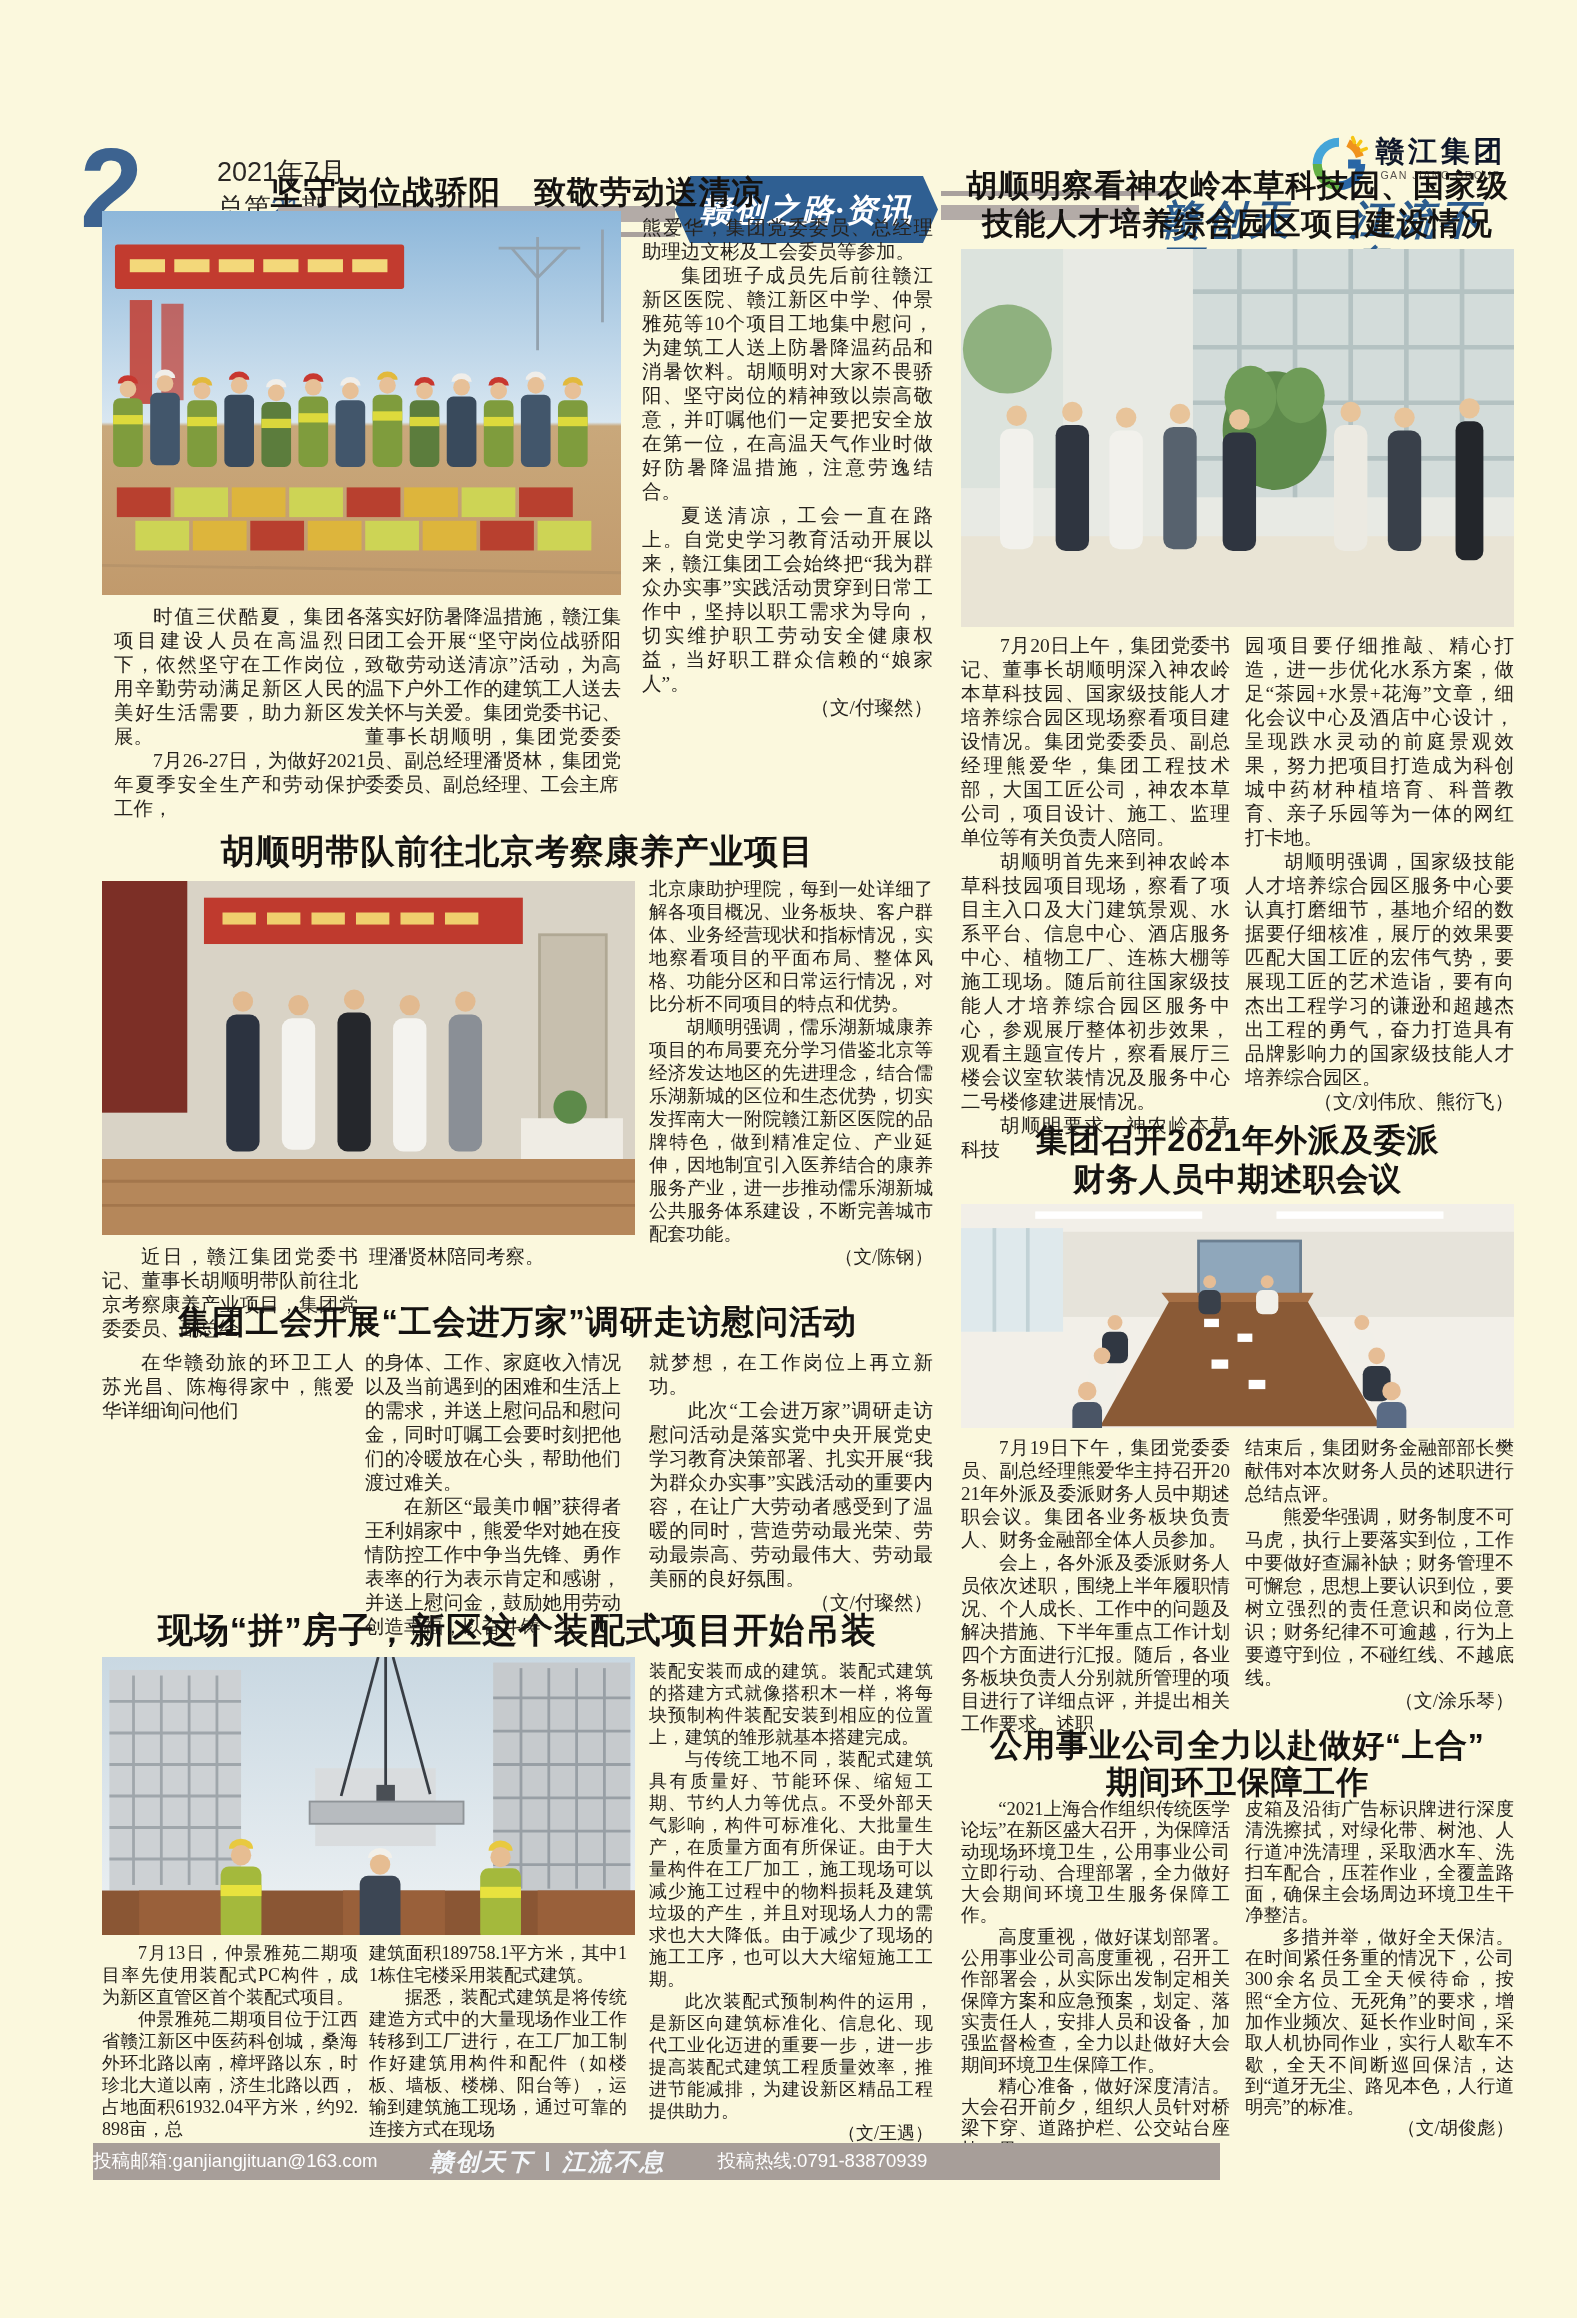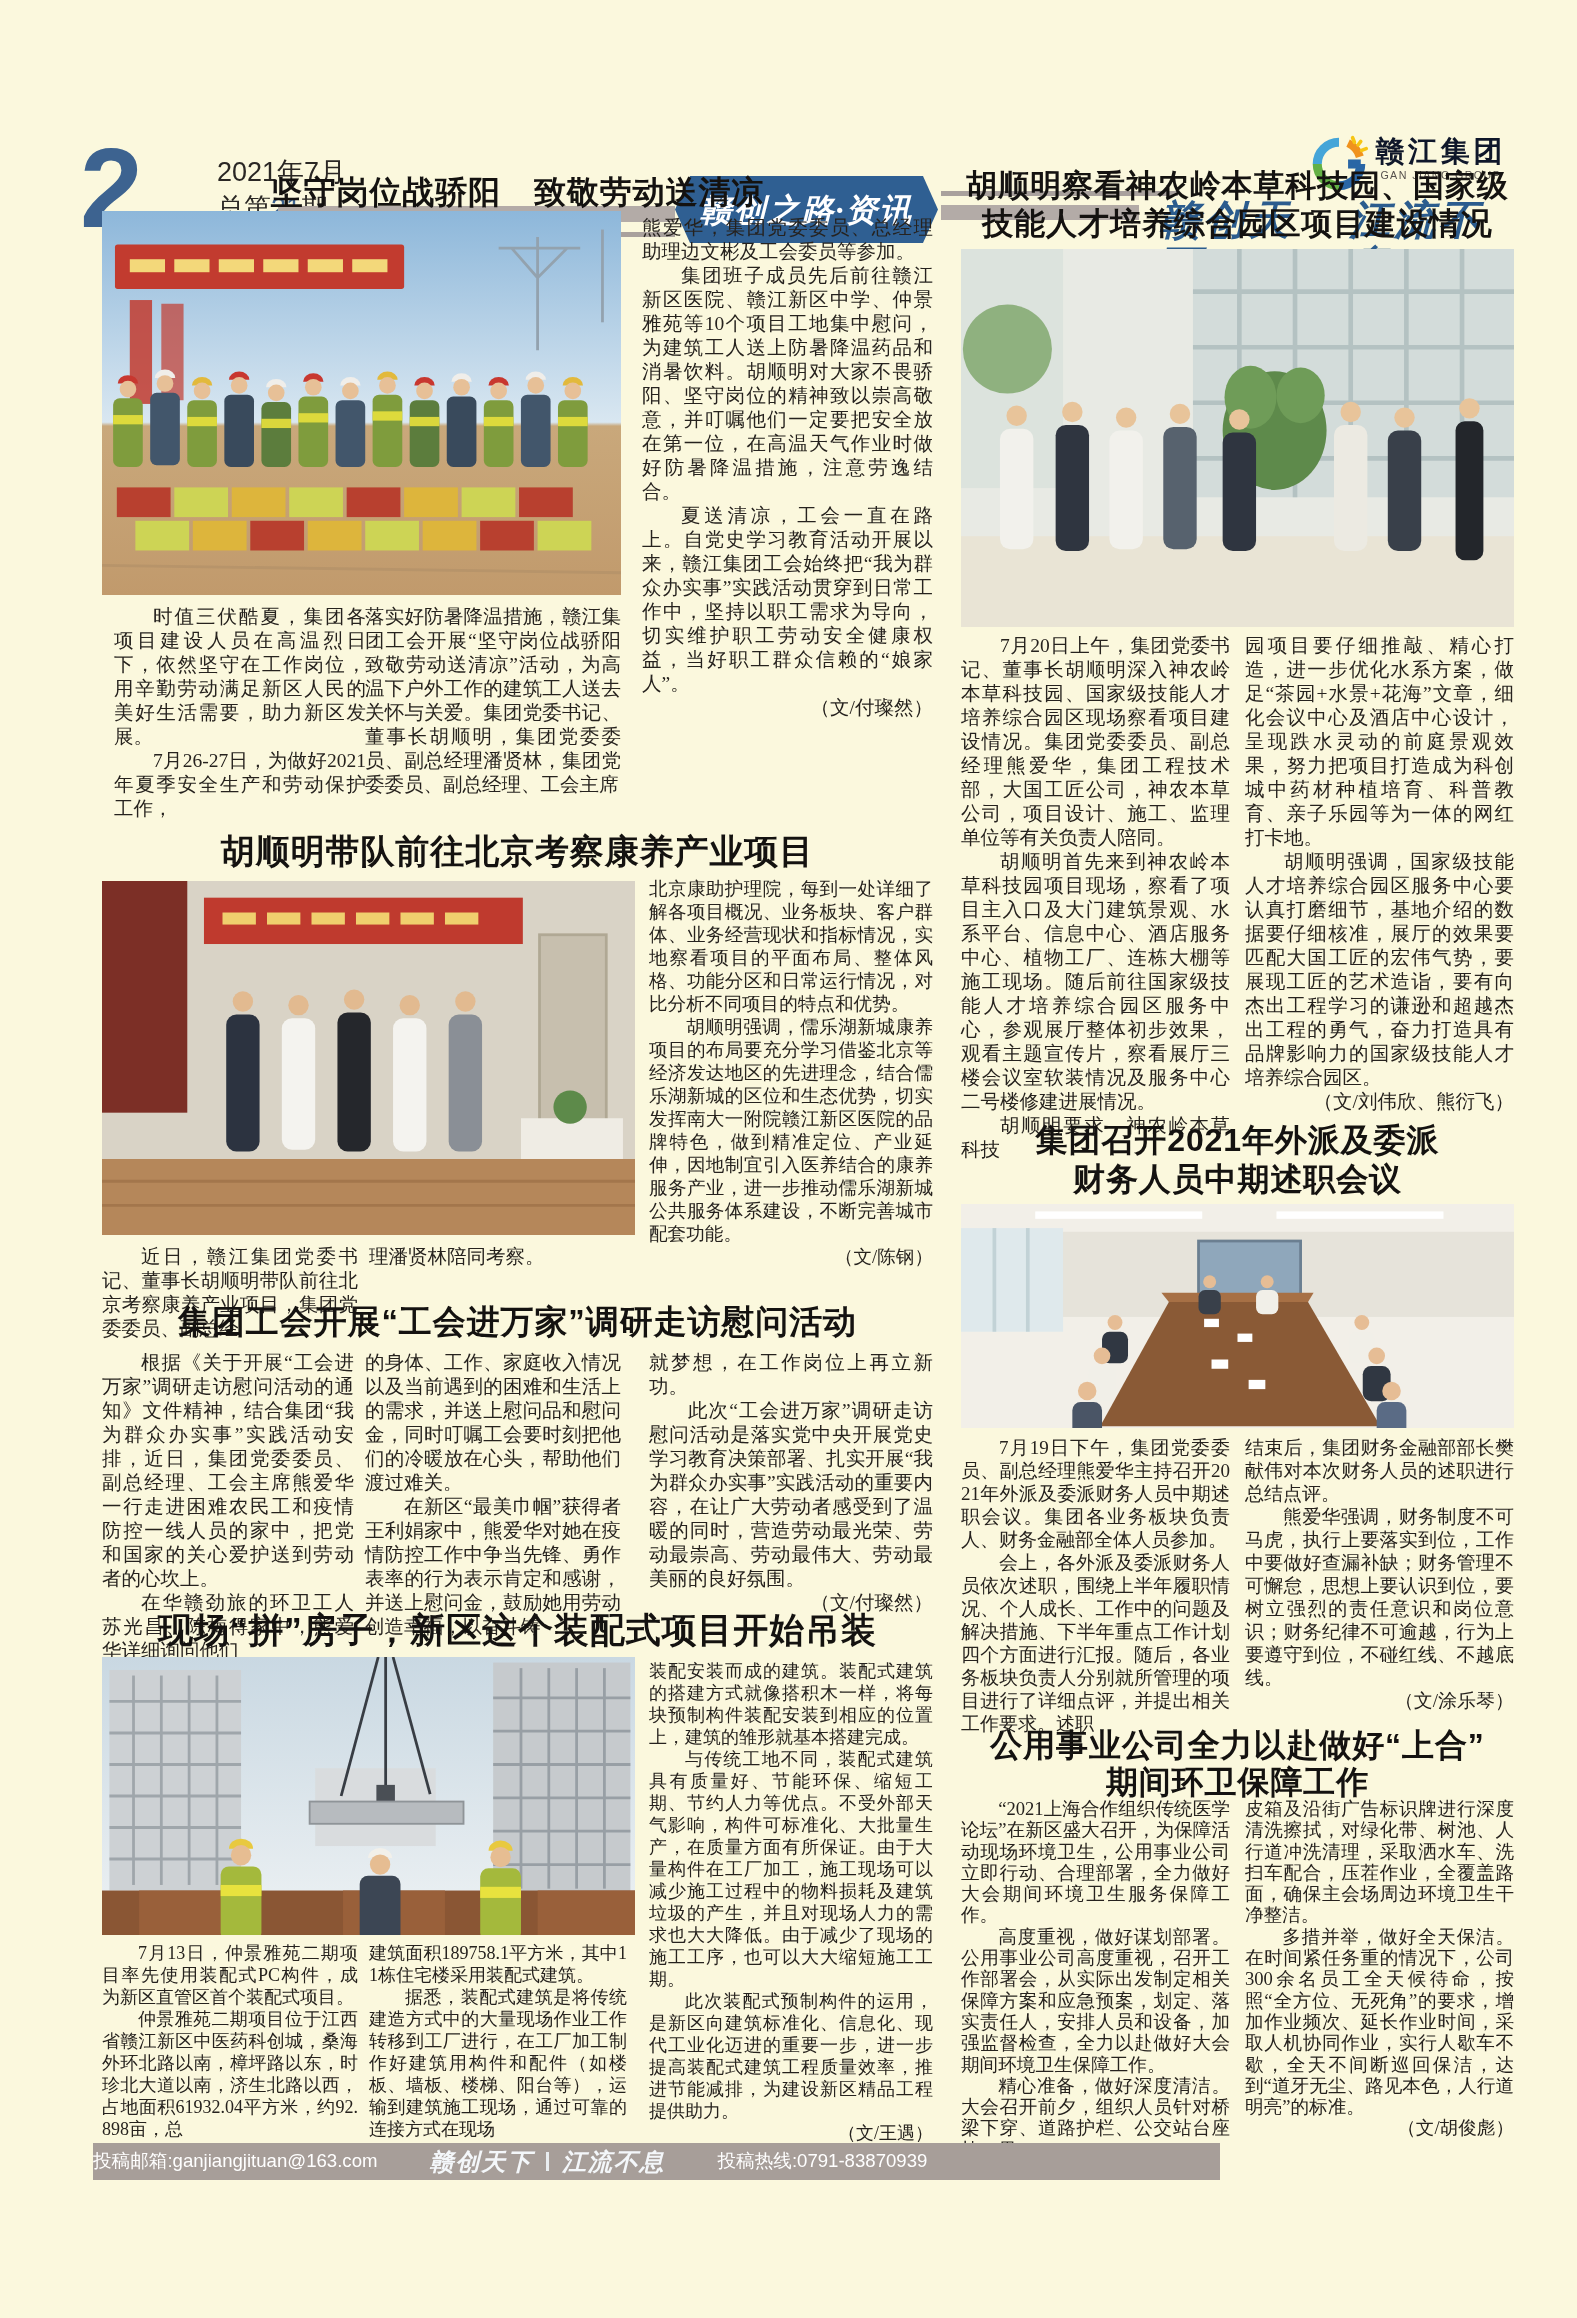--- a/index.html
+++ b/index.html
@@ -349,21 +349,20 @@
   </div>
   <div class="col" style="left:102px;top:1245px;width:256px;height:80px;">
     <p>近日，赣江集团党委书记、董事长胡顺明带队前往北京考察康养产业项目，集团党委委员、副总经</p>
   </div>
   <div class="col" style="left:369px;top:1245px;width:258px;height:80px;">
     <p class="c">理潘贤林陪同考察。</p>
   </div>
 
   <div class="t" style="left:102px;top:1300px;width:831px;font-size:33px;">集团工会开展“工会进万家”调研走访慰问活动</div>
   <div class="col" style="left:102px;top:1351px;width:252px;height:278px;">
-    <p>根据《关于开展“工会进万家”调研走访慰问活动的通知》文件精神，结合集团“我为群众办实事”实践活动安排，近日，集团党委委员、副总经理、工会主席熊爱华一行走进困难农民工和疫情防控一线人员的家中，把党和国家的关心爱护送到劳动者的心坎上。</p>
     <p>在华赣劲旅的环卫工人苏光昌、陈梅得家中，熊爱华详细询问他们</p>
   </div>
   <div class="col" style="left:365px;top:1351px;width:256px;height:306px;">
     <p class="c">的身体、工作、家庭收入情况以及当前遇到的困难和生活上的需求，并送上慰问品和慰问金，同时叮嘱工会要时刻把他们的冷暖放在心头，帮助他们渡过难关。</p>
     <p>在新区“最美巾帼”获得者王利娟家中，熊爱华对她在疫情防控工作中争当先锋、勇作表率的行为表示肯定和感谢，并送上慰问金，鼓励她用劳动创造幸福，以奋斗铸</p>
   </div>
   <div class="col" style="left:649px;top:1351px;width:284px;height:260px;">
     <p class="c">就梦想，在工作岗位上再立新功。</p>
     <p>此次“工会进万家”调研走访慰问活动是落实党中央开展党史学习教育决策部署、扎实开展“我为群众办实事”实践活动的重要内容，在让广大劳动者感受到了温暖的同时，营造劳动最光荣、劳动最崇高、劳动最伟大、劳动最美丽的良好氛围。</p>
     <p class="by">（文/付璨然）</p>

